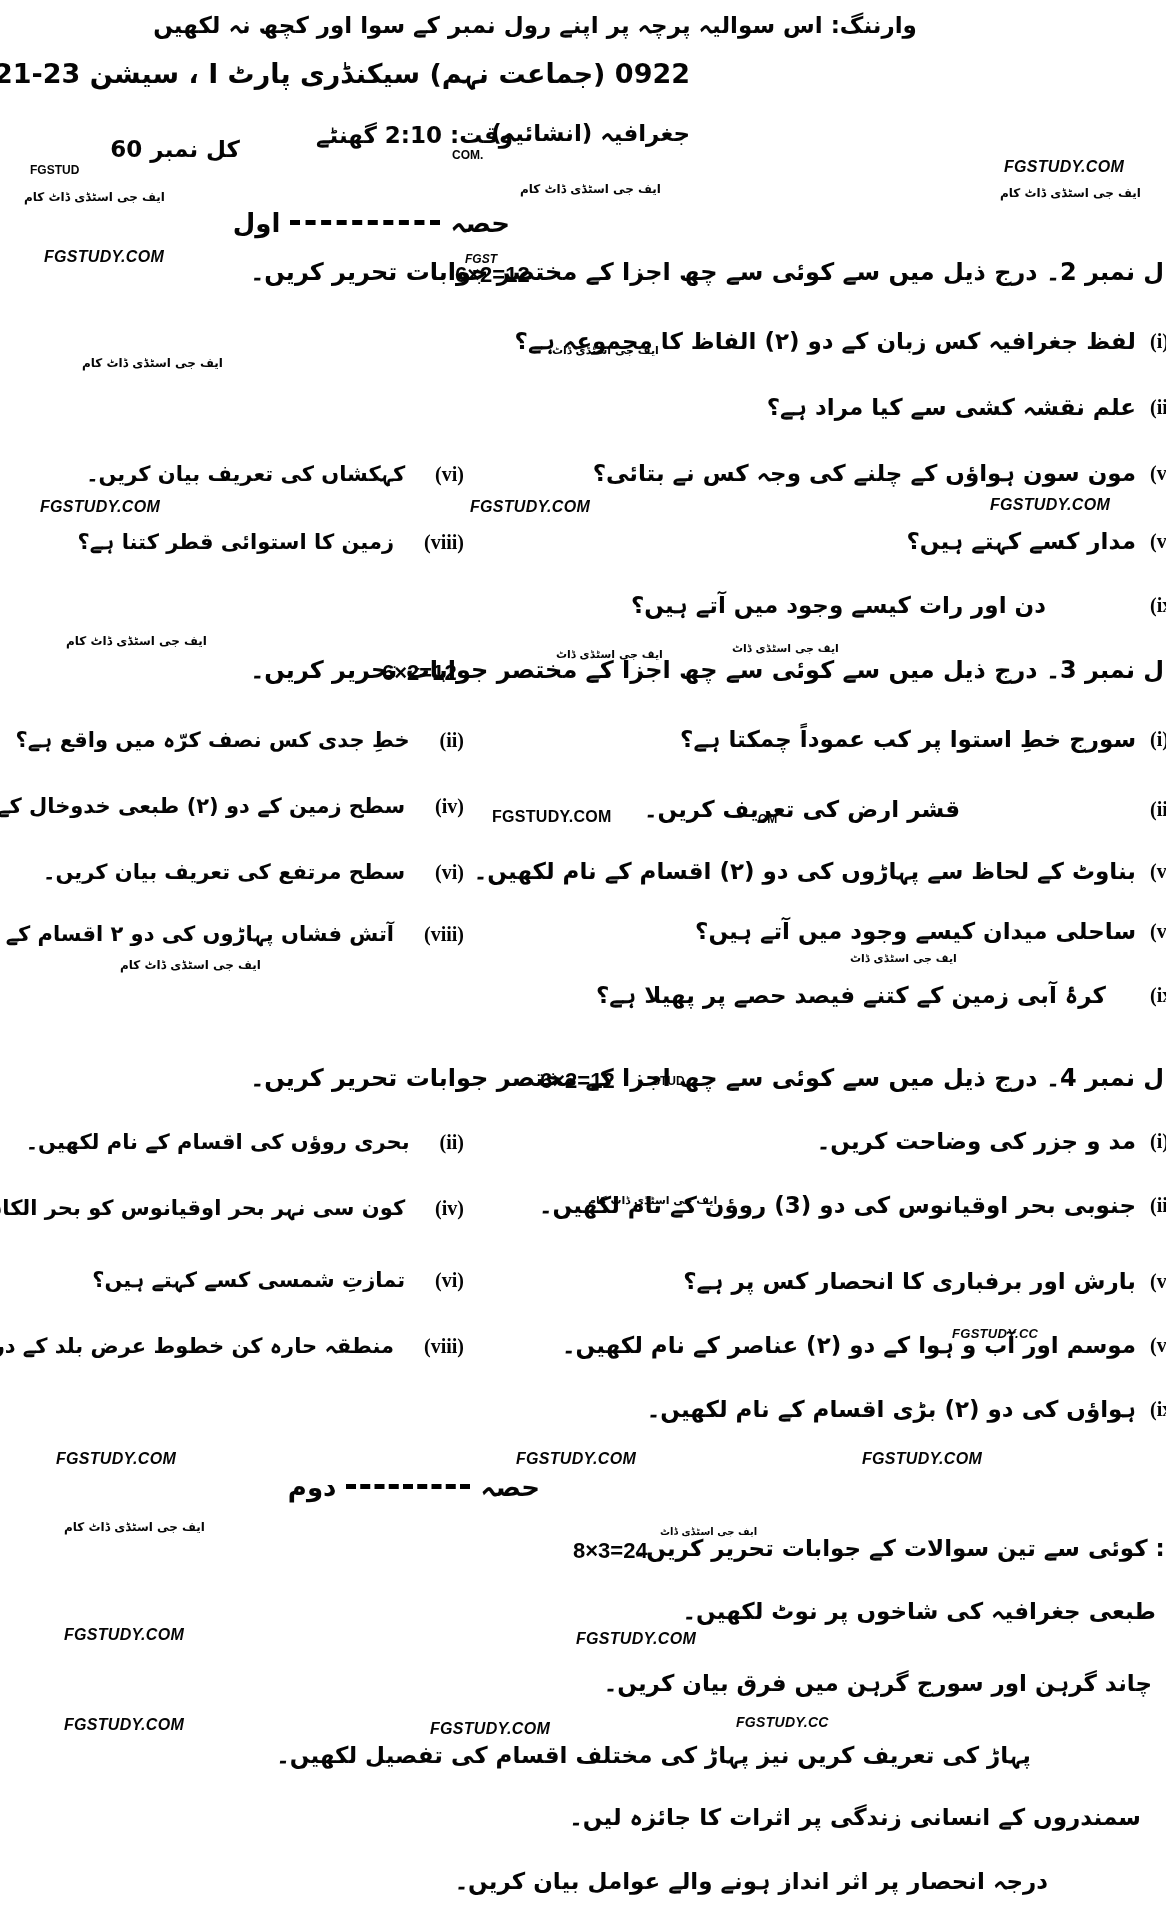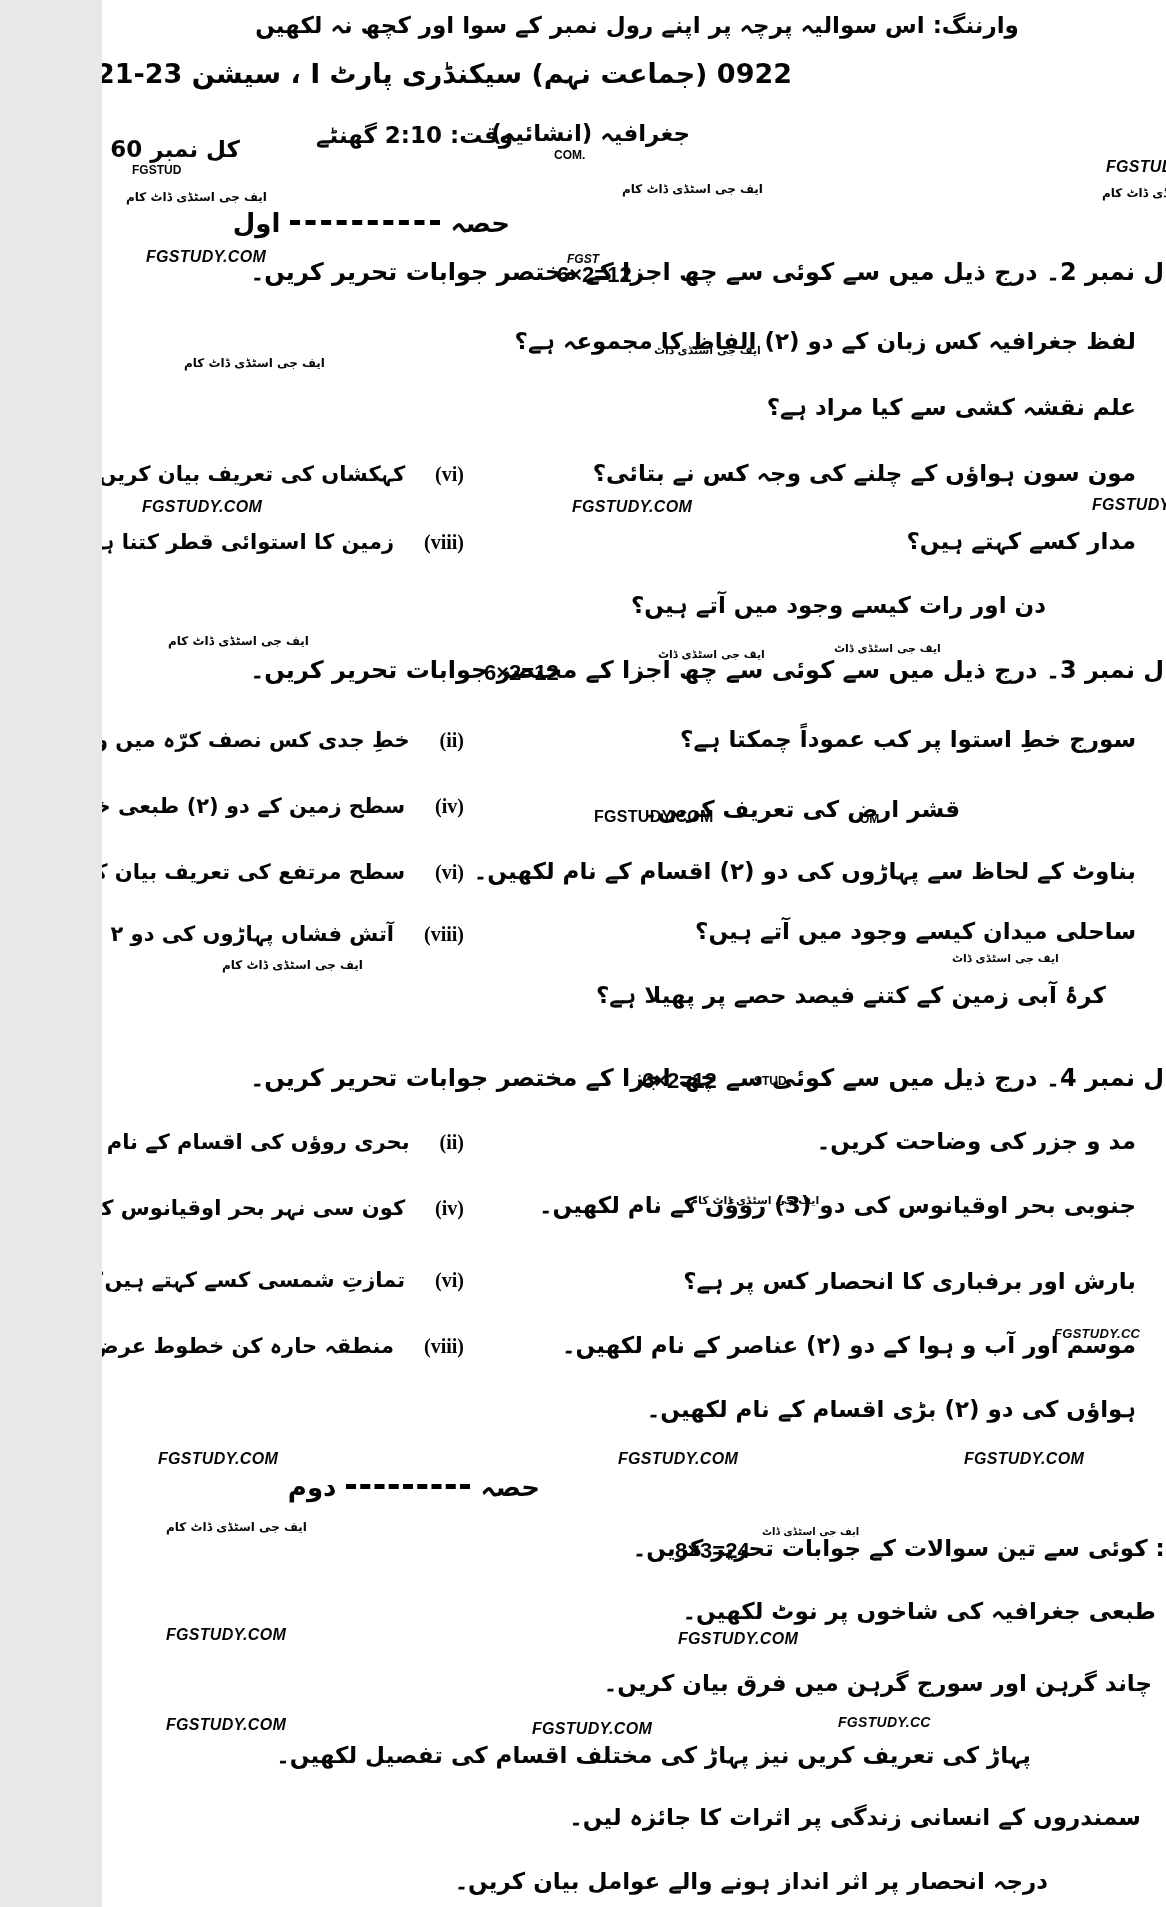--- a/index.html
+++ b/index.html
@@ -1,17 +1,17 @@
 <!DOCTYPE html>
 <html lang="ur" dir="rtl"><head>
 <meta charset="utf-8">
 <style>
   html,body{margin:0;padding:0;background:#e8e8e8;}
   .page{
-    position:relative; width:1064px; height:1907px; background:#ffffff;
+    position:relative; width:1166px; height:1907px; background:#ffffff;
     overflow:hidden; color:#050505;
     font-family:"DejaVu Sans",sans-serif;
   }
   .abs{position:absolute;}
   .u{font-family:"DejaVu Sans",sans-serif;font-weight:bold;direction:rtl;white-space:nowrap;}
   .center{text-align:center;}
   .warning{font-size:23px;}
   .codeline{font-size:27px;}
   .hmeta{font-size:23px;}
   .divider{font-size:26px;font-weight:bold;white-space:nowrap;direction:rtl;}

